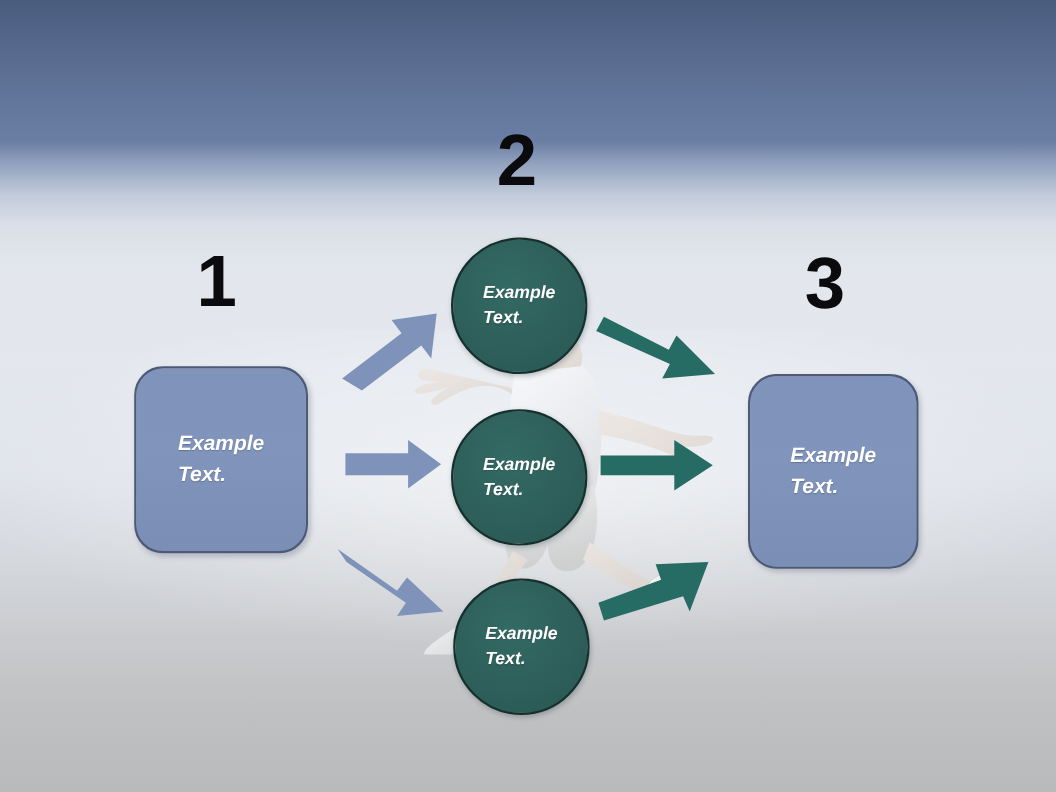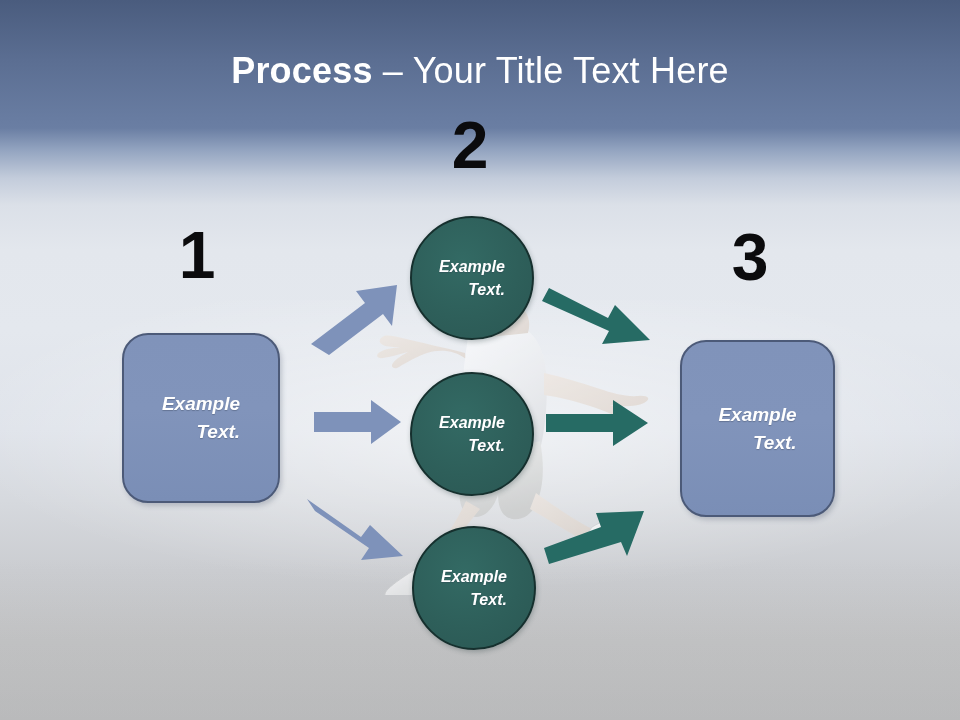--- a/index.html
+++ b/index.html
@@ -110,21 +110,21 @@
     display: flex;
     align-items: center;
     justify-content: center;
   }
   .box-text, .circle-text {
     color: #ffffff;
     font-weight: bold;
     font-style: italic;
     font-size: 19px;
     line-height: 1.45;
-    text-align: right;
+    text-align: left;
     text-shadow: 0 1px 1px rgba(50,60,80,0.35);
   }
   #box-left  { left: 122px; top: 333px; width: 158px; height: 170px; }
   #box-right { left: 680px; top: 340px; width: 155px; height: 177px; }
 
   
   .circle {
     position: absolute;
     box-sizing: border-box;
     width: 124px;
@@ -216,23 +216,20 @@
 
       <path d="M200 214 C214 222 230 232 244 240 C254 246 264 250 272 250
                C280 250 282 244 274 240 C264 235 250 228 238 220
                C226 212 214 204 206 198 Z" fill="url(#skinG)"></path>
 
       <path d="M262 232 C272 226 286 220 296 220 C306 220 310 228 303 234
                C294 242 278 250 268 252 C259 254 254 244 258 238 Z" fill="url(#shoeG)" stroke="#c0c3c5" stroke-width="1"></path>
     </g>
   </svg>
 
-  <div class="title">
-    <span class="strong">Process</span><span class="light"> – Your Title Text Here</span>
-  </div>
 
   <div class="step-num" id="num-1">1</div>
   <div class="step-num" id="num-2">2</div>
   <div class="step-num" id="num-3">3</div>
 
   <div class="box" id="box-left">
     <div class="box-text">
       <div>Example</div>
       <div>Text.</div>
     </div>

